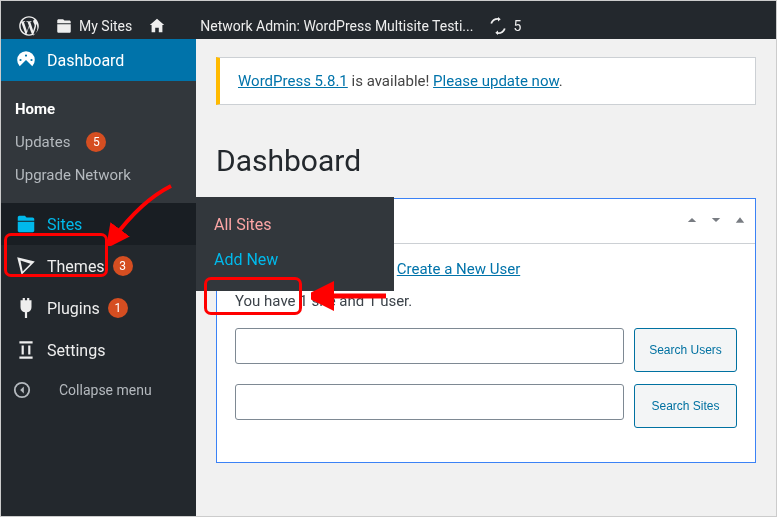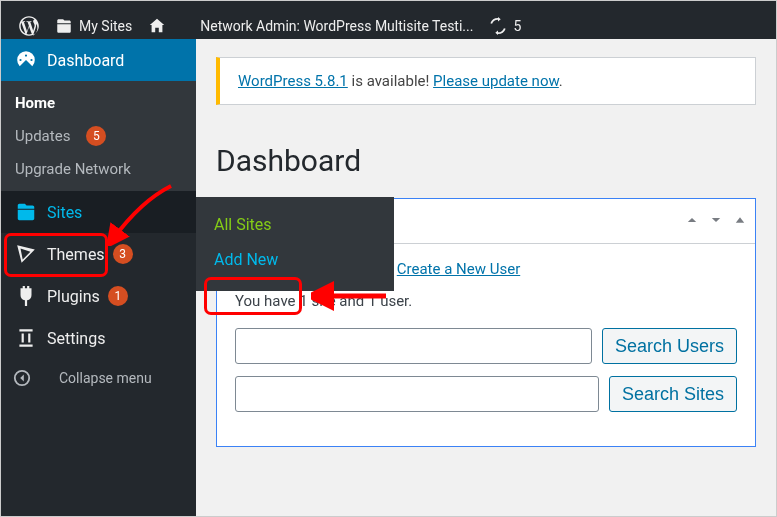--- a/index.html
+++ b/index.html
@@ -72,21 +72,21 @@
       background: #191e23;
     }
     .menu-item svg {
       width: 22px;
       height: 22px;
       margin-right: 10px;
       fill: currentColor;
     }
     .submenu {
       background: #32373c;
-      padding: 6px 0;
+      padding: 12px 0;
     }
     .submenu .sub {
       padding: 7px 14px 7px 14px;
       font-size: 15px;
       color: #eee;
       cursor: pointer;
     }
     .submenu .sub.current {
       font-weight: 700;
       color: #fff;
@@ -127,21 +127,21 @@
       left: 195px;
       top: 196px;
       width: 198px;
       background: #32373c;
       padding: 10px 0 14px;
       z-index: 5;
     }
     .flyout .fitem {
       padding: 8px 18px;
       font-size: 16px;
-      color: #84cc16;
+      color: #fca5a5;
       cursor: pointer;
     }
     .flyout .fitem.active {
       color: #00b9eb;
     }
 
     
     .content {
       position: absolute;
       left: 195px;
@@ -200,27 +200,27 @@
     .search-row input[type=text] {
       flex: 1;
       border: 1px solid #7e8993;
       background: #fff;
       height: 36px;
       border-radius: 3px;
       font-size: 15px;
       padding: 0 10px;
     }
     .search-row .btn {
-      height: 36px;
+      height: 44px;
       padding: 0 12px;
       background: #f3f5f6;
       border: 1px solid #0071a1;
       color: #0071a1;
       border-radius: 3px;
-      font-size: 18px;
+      font-size: 12px;
       cursor: pointer;
       min-width: 103px;
     }
 
     
     .hl {
       position: absolute;
       border: 3px solid #ff0000;
       border-radius: 7px;
       pointer-events: none;

